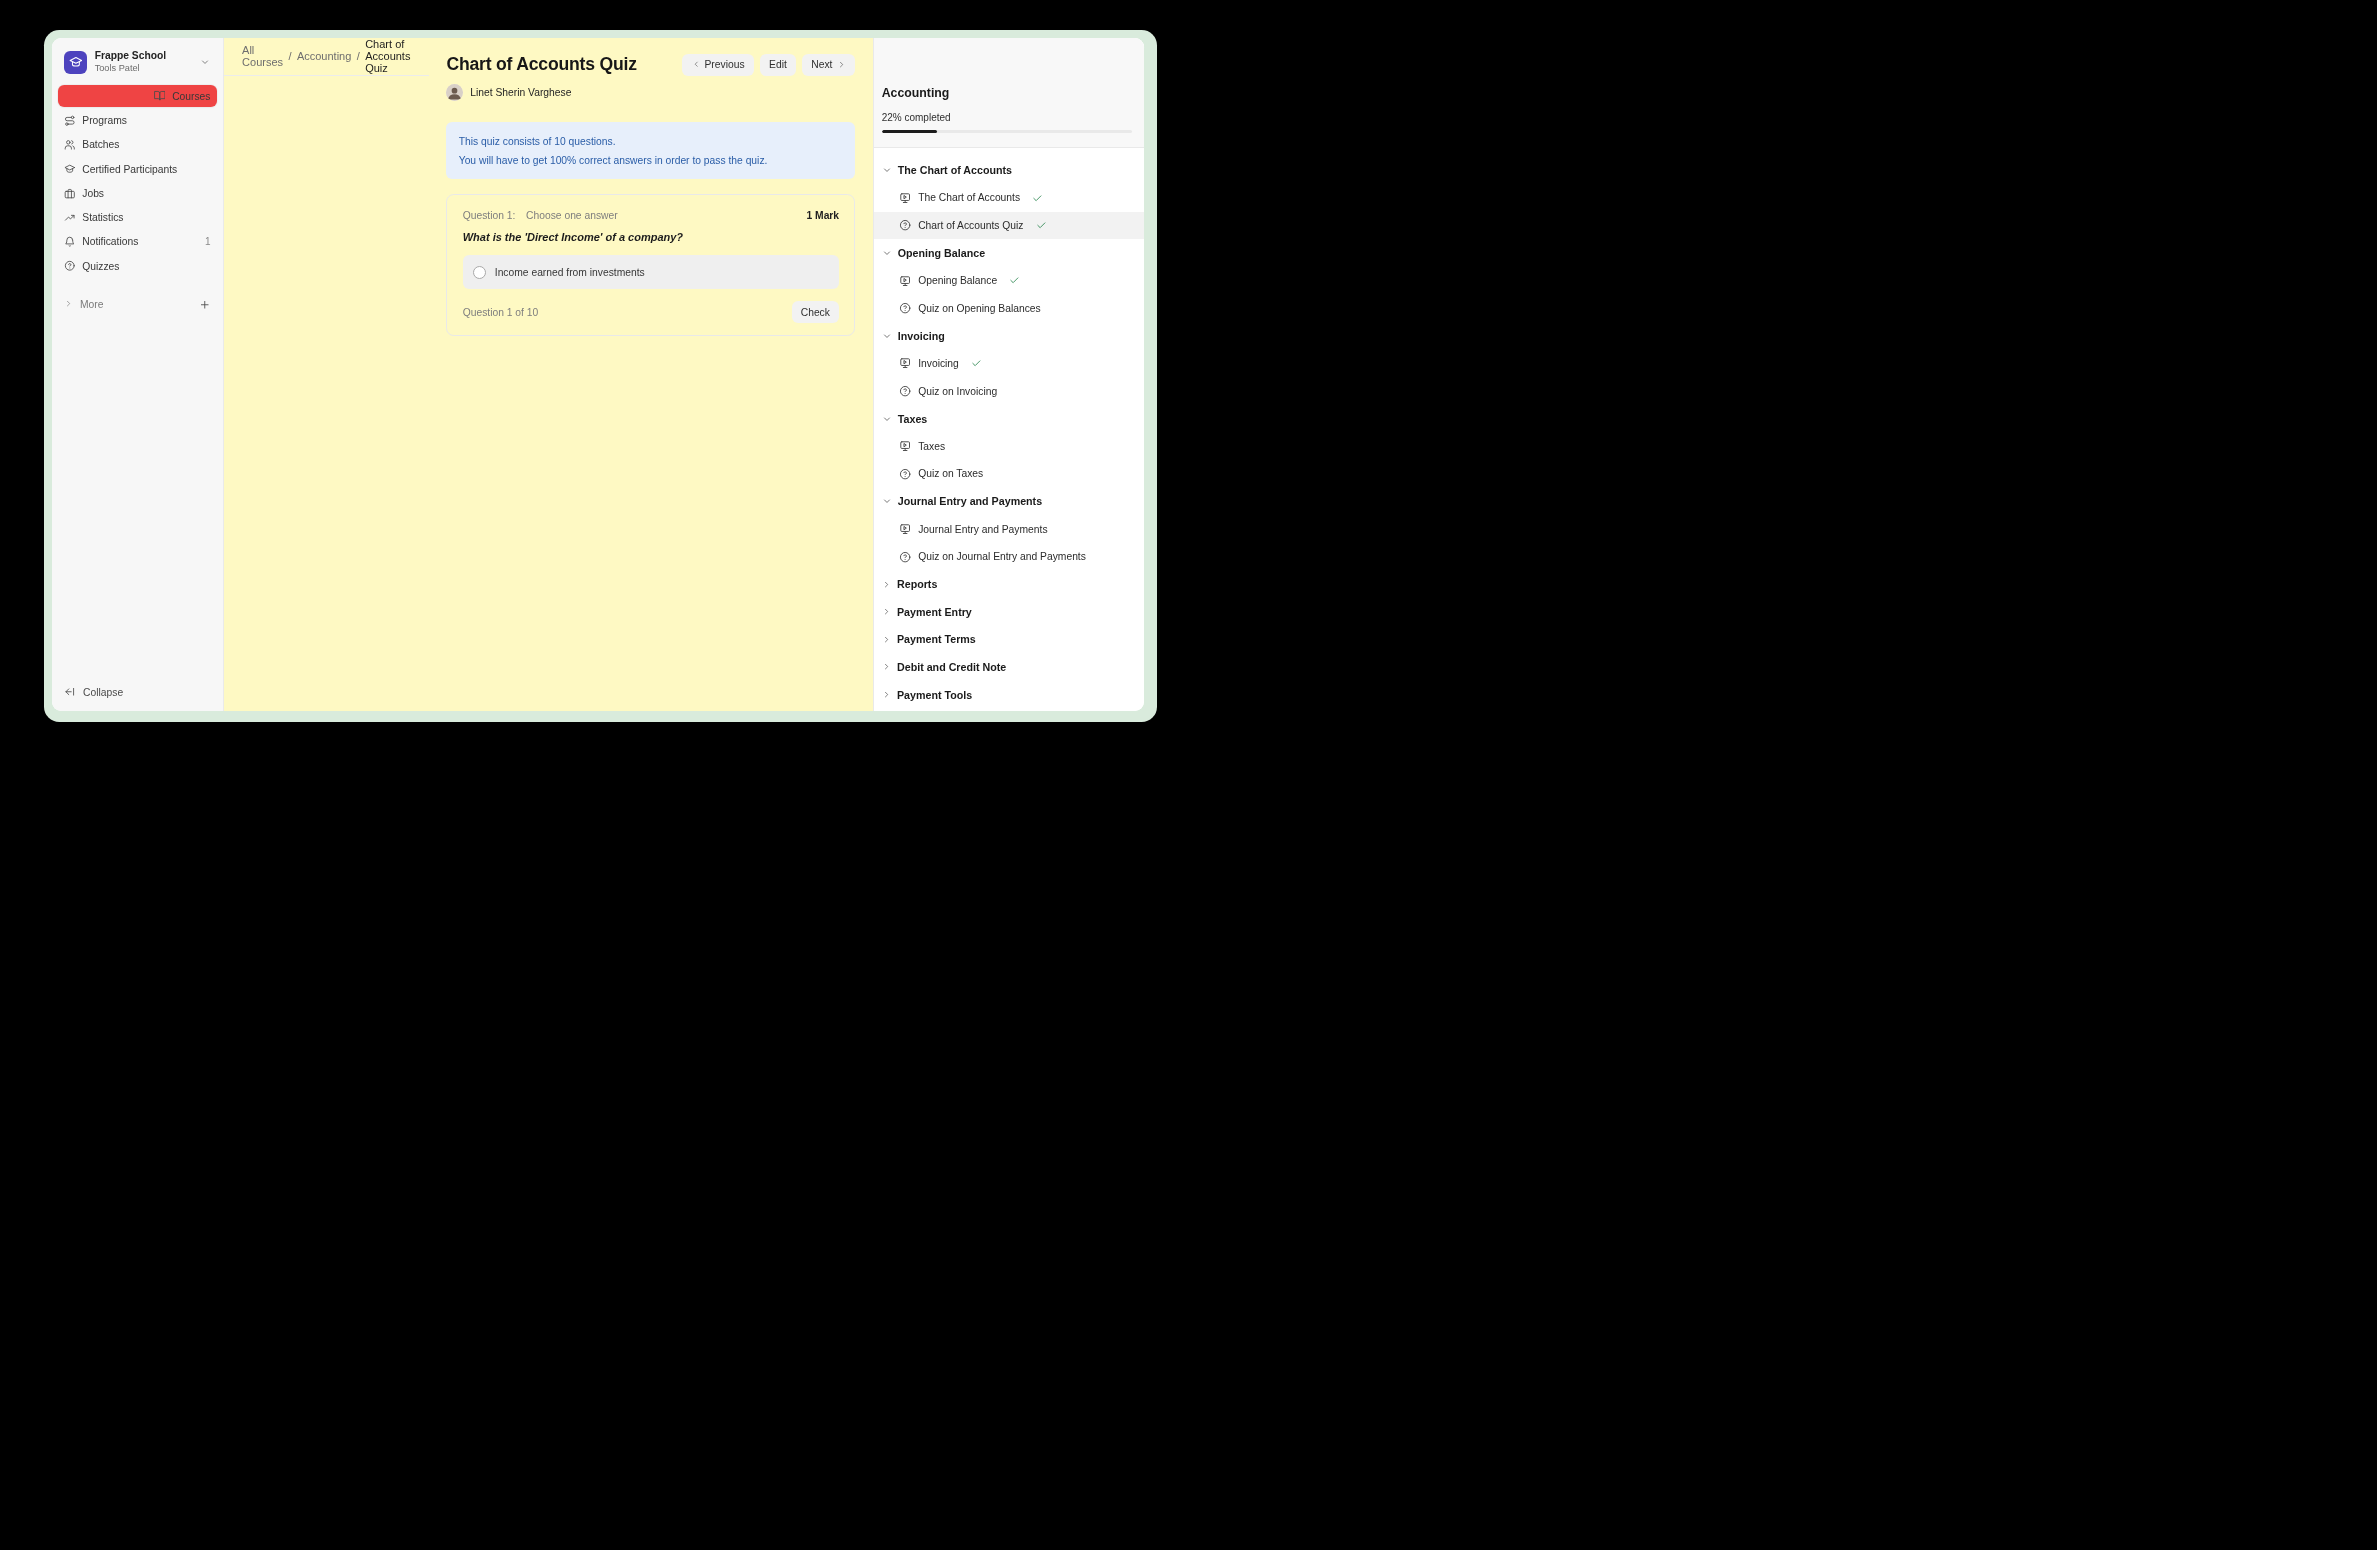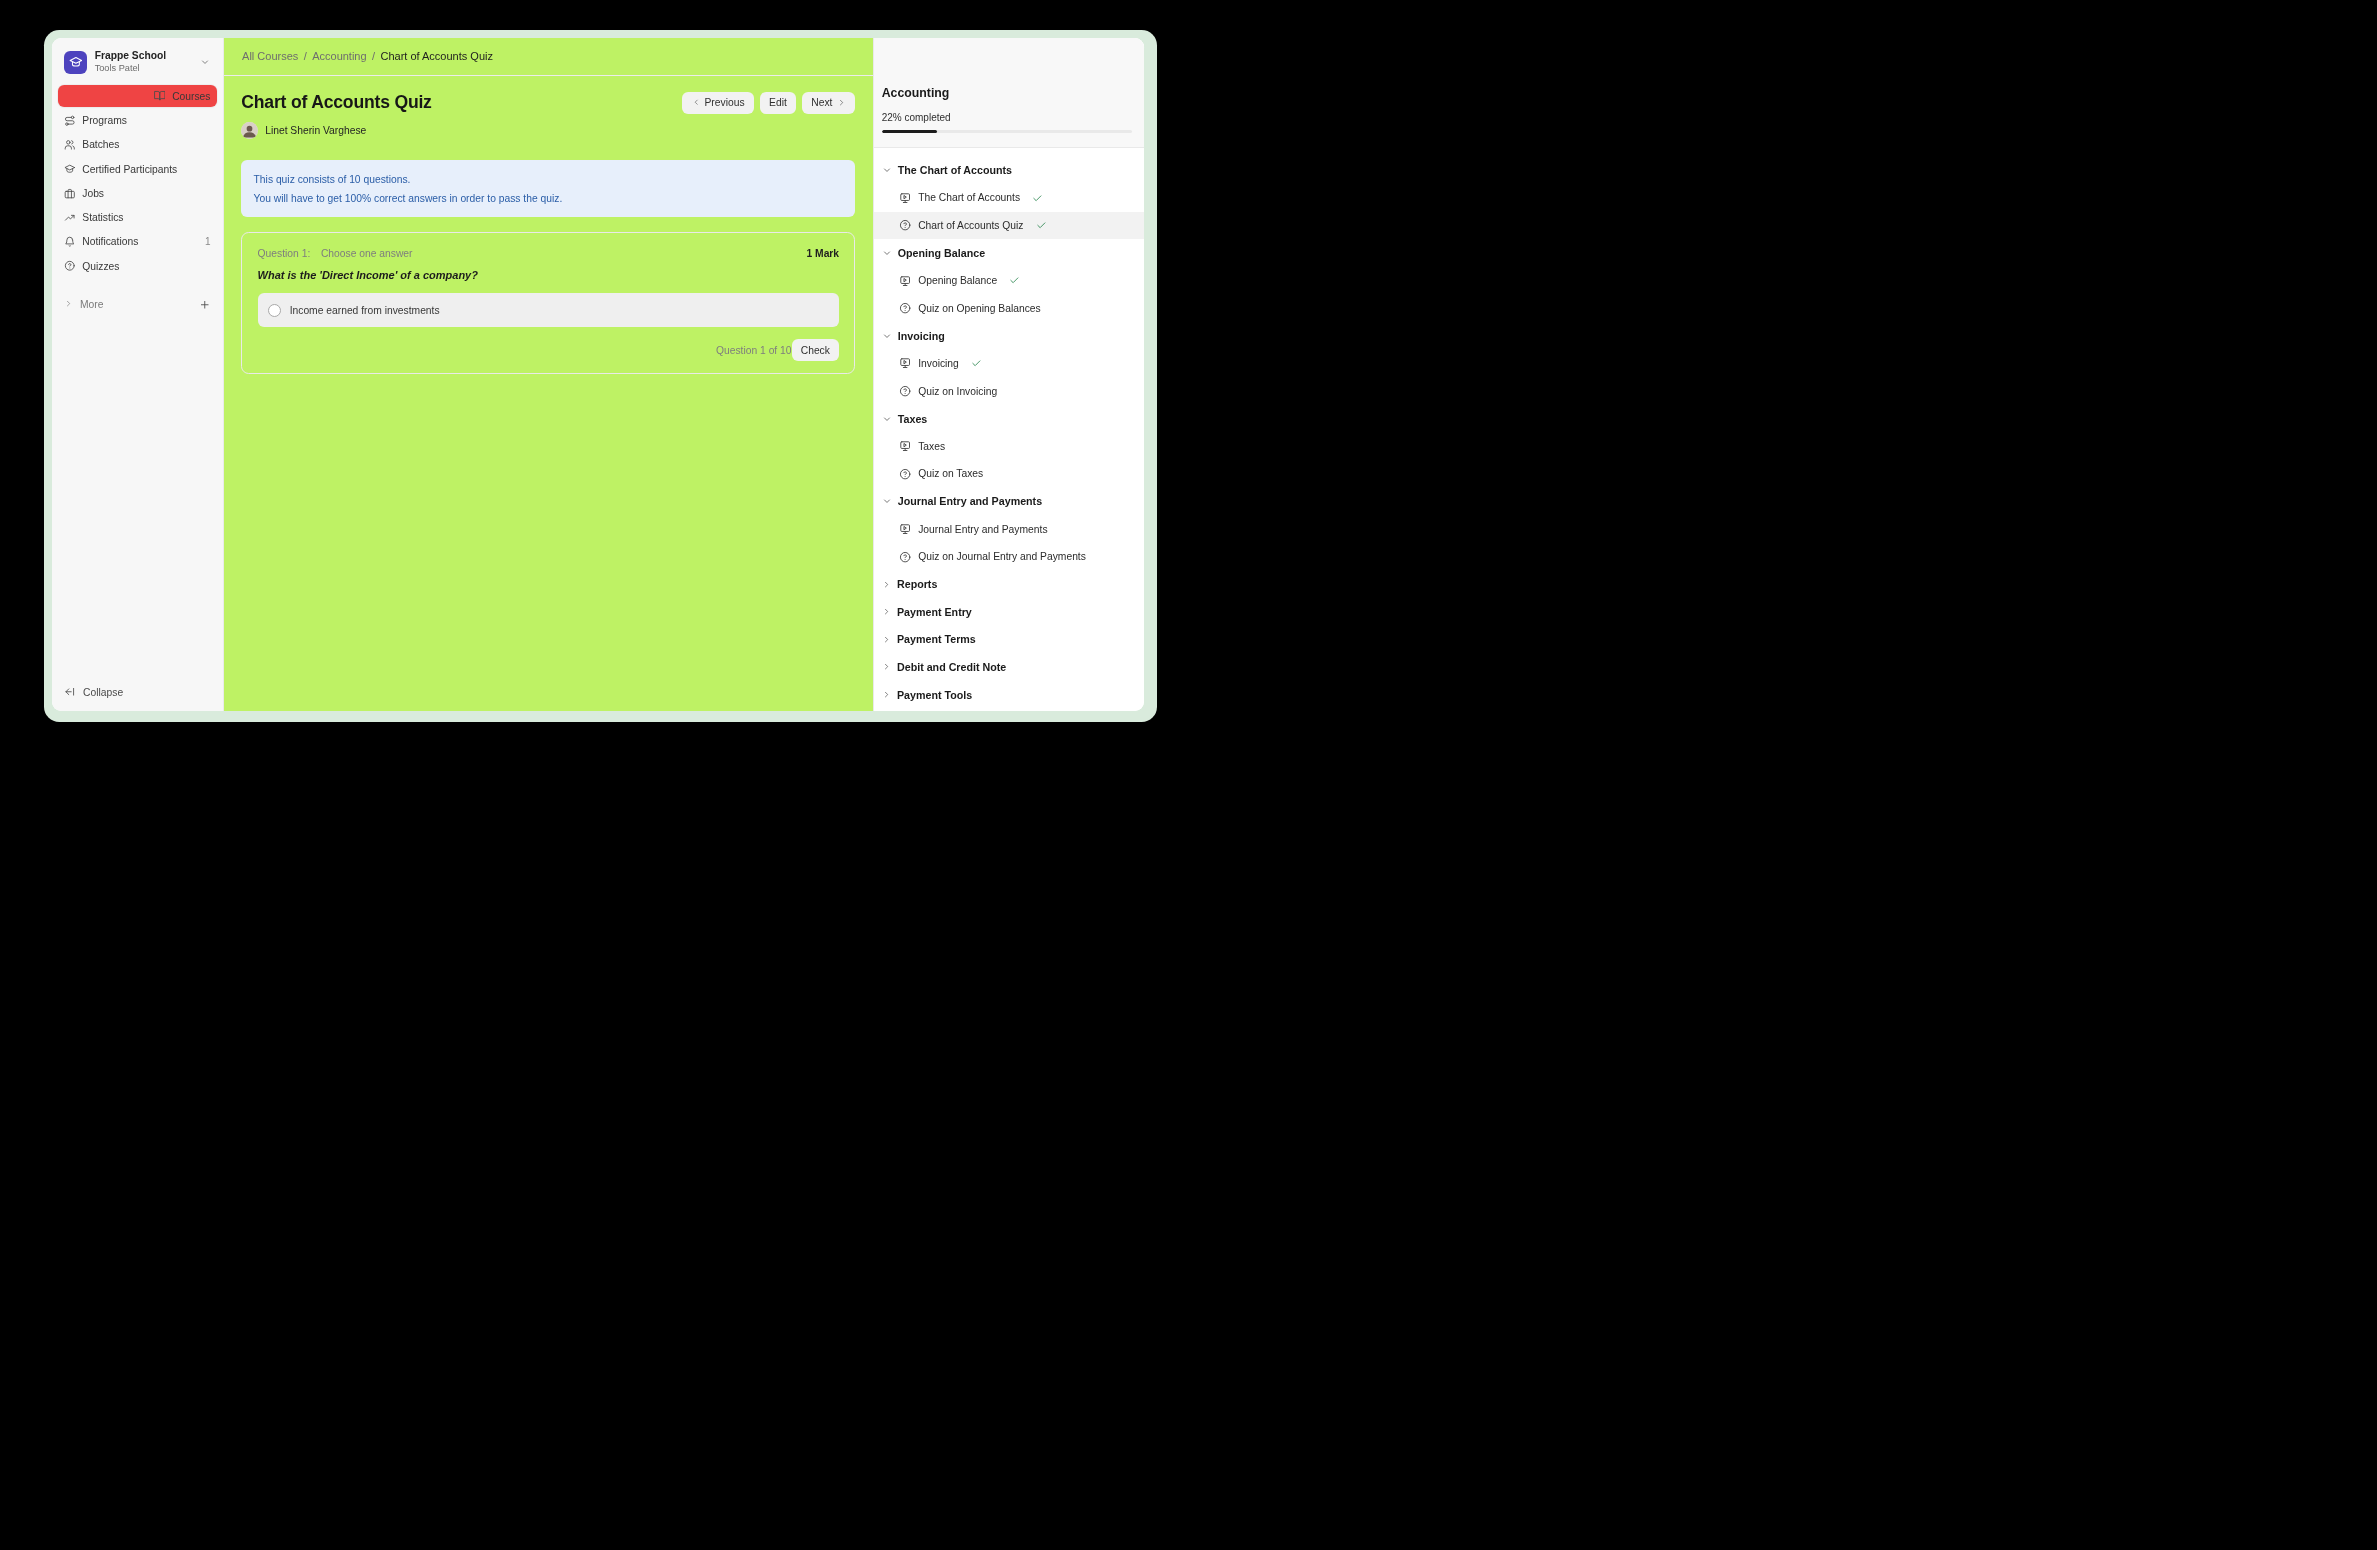--- a/index.html
+++ b/index.html
@@ -30,21 +30,21 @@
   .nav-badge { margin-left:auto; color:#8a8a8a; font-size:10px; }
   .more-row { margin-top:13.8px; height:22px; display:flex; align-items:center; gap:6.9px; padding:0 6.1px;
               margin-left:6.1px; margin-right:6.1px; border-radius:6.1px; font-size:10.3px; color:#7a7a7a; cursor:pointer; }
   .more-plus { margin-left:auto; color:#4a4a4a; display:flex; }
   .collapse { position:absolute; left:6.1px; right:6.1px; bottom:7.7px; height:23px; display:flex;
               align-items:center; gap:7.7px; padding:0 6.1px; border-radius:6.1px; font-size:10.3px;
               color:#4a4a4a; cursor:pointer; }
   .collapse .ico { display:flex; color:#4a4a4a; }
 
   
-  .center { flex:1 1 auto; min-width:0; display:flex; flex-direction:column; background:#bef264; }
+  .center { flex:1 1 auto; min-width:0; display:flex; flex-direction:row; background:#fef9c3; }
   .topbar { height:38px; flex:0 0 38px; border-bottom:0.8px solid #ececec; display:flex;
             align-items:center; padding:0 18.4px; font-size:11px; }
   .crumb { color:#6e6e6e; cursor:pointer; }
   .crumb-sep { color:#6e6e6e; margin:0 5.4px; }
   .crumb.current { color:#1e1e1e; cursor:default; }
   .main { flex:1 1 auto; padding:16px 17.6px; overflow:hidden; }
   .title-row { display:flex; align-items:center; justify-content:space-between; }
   .page-title { font-size:17.6px; font-weight:700; color:#171717; letter-spacing:-0.2px; }
   .actions { display:flex; gap:6.1px; }
   .btn { height:22px; background:#f2f2f2; border:none; border-radius:6.1px; padding:0 9.2px;
@@ -61,21 +61,21 @@
   .qhead { display:flex; align-items:baseline; }
   .qlabel, .qinstr { color:#7e7e7e; font-size:10.3px; }
   .qinstr { margin-left:10.7px; }
   .qmarks { margin-left:auto; font-size:10.3px; font-weight:700; color:#1f1f1f; }
   .qtext { margin-top:10px; font-size:11px; font-weight:700; color:#1c1c1c;font-style:italic; }
   .opts { margin-top:12.3px; }
   .opt { height:34px; background:#efefef; border-radius:6.1px; display:flex; align-items:center;
          gap:8.4px; padding:0 10.7px; margin-bottom:13.8px; font-size:10.3px; color:#373737; cursor:pointer; }
   .opt:last-child { margin-bottom:0; }
   .radio { width:13px; height:13px; border-radius:50%; background:#fff; border:0.8px solid #a9a9a9; flex:0 0 13px; }
-  .qfoot { margin-top:12.3px; display:flex; align-items:center; justify-content:flex-end; }
+  .qfoot { margin-top:12.3px; display:flex; align-items:center; justify-content:space-between; }
   .qpage { color:#7e7e7e; font-size:10.3px; }
 
   
   .outline { width:271px; flex:0 0 271px; border-left:0.8px solid #e9e9e9; background:#fff;
              display:flex; flex-direction:column; }
   .outline-head { background:#f8f8f8; padding:47px 12.3px 13.8px 7.7px; border-bottom:0.8px solid #e9e9e9; }
   .course-title { font-size:12.3px; font-weight:700; color:#1a1a1a; line-height:17px; }
   .progress-text { margin-top:10px; font-size:10px; color:#2f2f2f; }
   .progress-track { margin-top:6.9px; height:3.8px; border-radius:2.3px; background:#e9e9e9; overflow:hidden; }
   .progress-fill { height:100%; background:#1c1c1c; border-radius:2.3px; }

